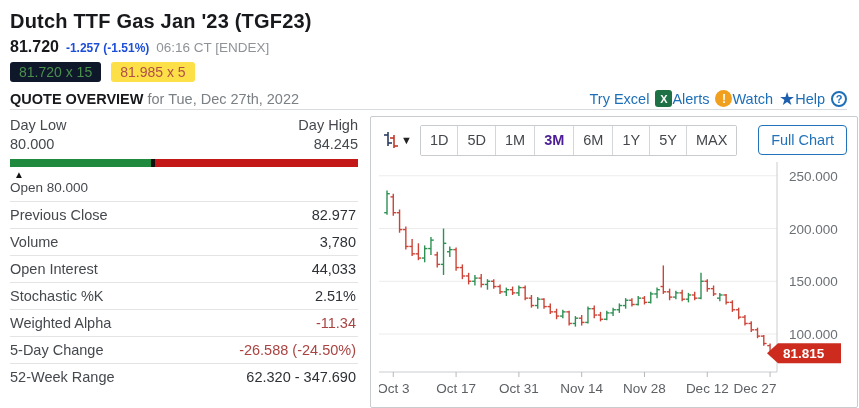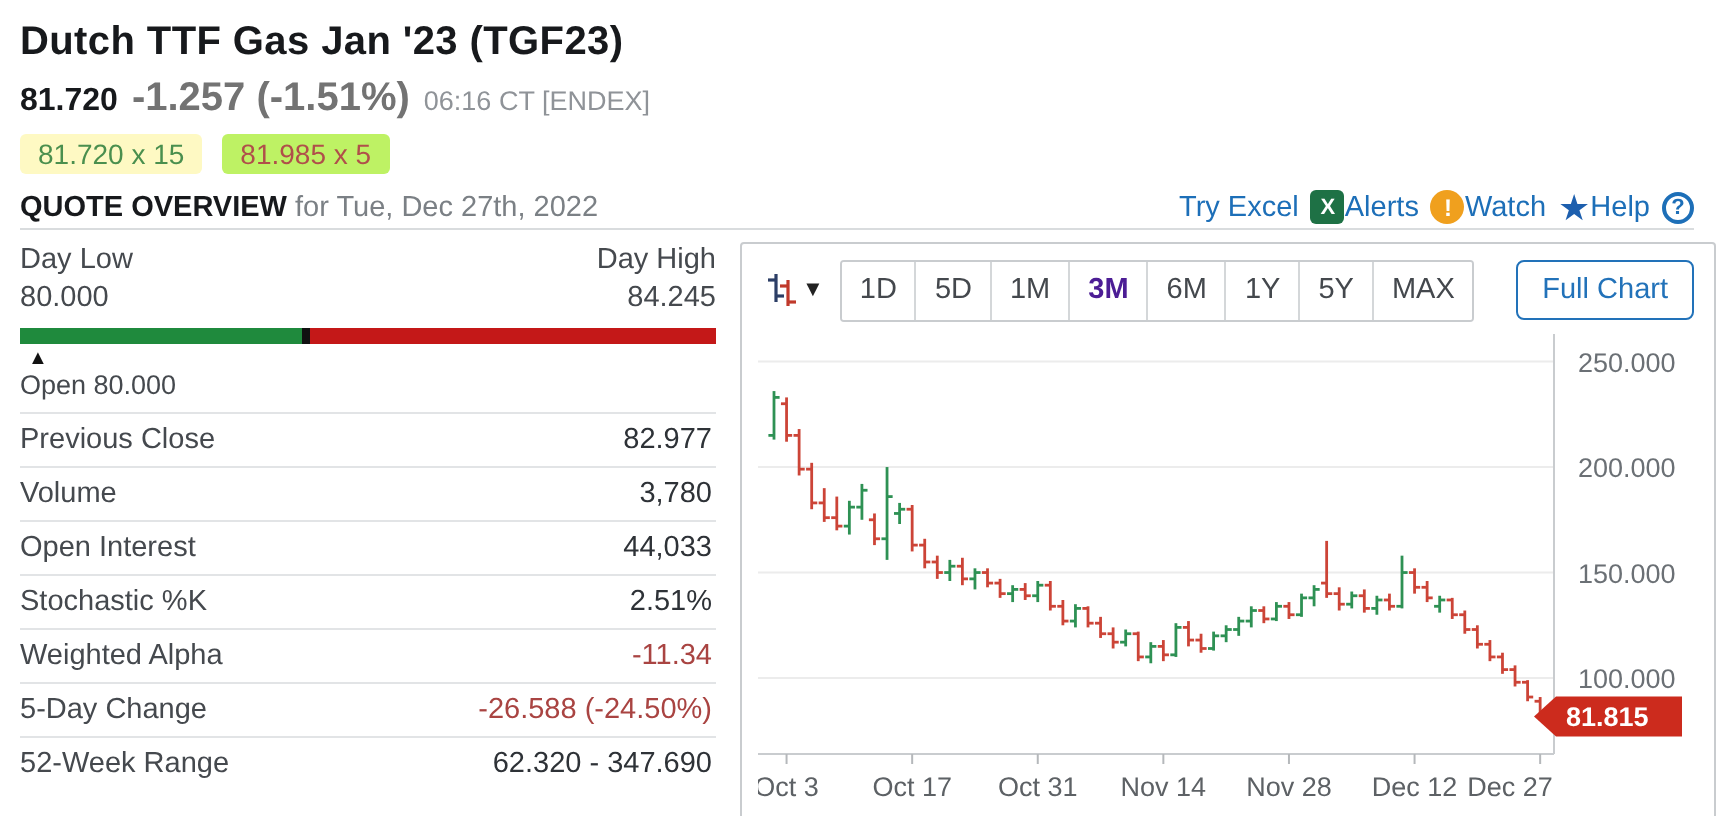--- a/index.html
+++ b/index.html
@@ -4,26 +4,26 @@
 <style>
   * { box-sizing: border-box; margin: 0; padding: 0; }
   html,body { width: 859px; height: 408px; background: #fff; overflow: hidden; }
   body { font-family: "Liberation Sans", sans-serif; color: #33383f; }
   .page { width: 859px; height: 360px; padding: 8px 12px 0 10px; position: relative; }
 
   
   .title { font-size: 20px; font-weight: bold; color: #17191c; letter-spacing: .2px; margin-top: 2px; }
   .price-line { margin-top: 5px; display: flex; align-items: baseline; gap: 7px; }
   .last-price { font-size: 16px; font-weight: bold; color: #17191c; }
-  .price-change { font-size: 20px; font-weight: bold; color: #737373; }
+  .price-change { font-size: 12px; font-weight: bold; color: #1d4ed8; }
   .price-time { font-size: 13.5px; color: #8f9398; }
   .chips { margin-top: 6px; display: flex; gap: 10px; }
   .chip { font-size: 14px; padding: 2px 9px; border-radius: 3px; }
-  .chip.bid { background: #fef9c3; color: #4a8f4e; }
-  .chip.ask { background: #bef264; color: #b04f4a; }
+  .chip.bid { background: #0f172a; color: #4a8f4e; }
+  .chip.ask { background: #fde047; color: #b04f4a; }
   .overview-row { margin-top: 8px; display: flex; justify-content: space-between; align-items: center;
                   border-bottom: 1px solid #d9dcde; padding-bottom: 2px; }
   .overview-left { font-size: 14.5px; color: #7b8085; }
   .overview-left b { color: #17191c; font-weight: bold; }
   .links { display: flex; align-items: center; }
   .link { display: inline-flex; align-items: center; gap: 6px; color: #1d6fb8; font-size: 14.5px;
           text-decoration: none; cursor: pointer; }
   .icon-excel { width: 17px; height: 17px; background: #1e7145; border-radius: 3px; color: #fff;
                 font-size: 11px; font-weight: bold; display: inline-flex; align-items: center; justify-content: center; }
   .icon-alert { width: 17px; height: 17px; background: #f0a01e; border-radius: 50%; color: #fff;

